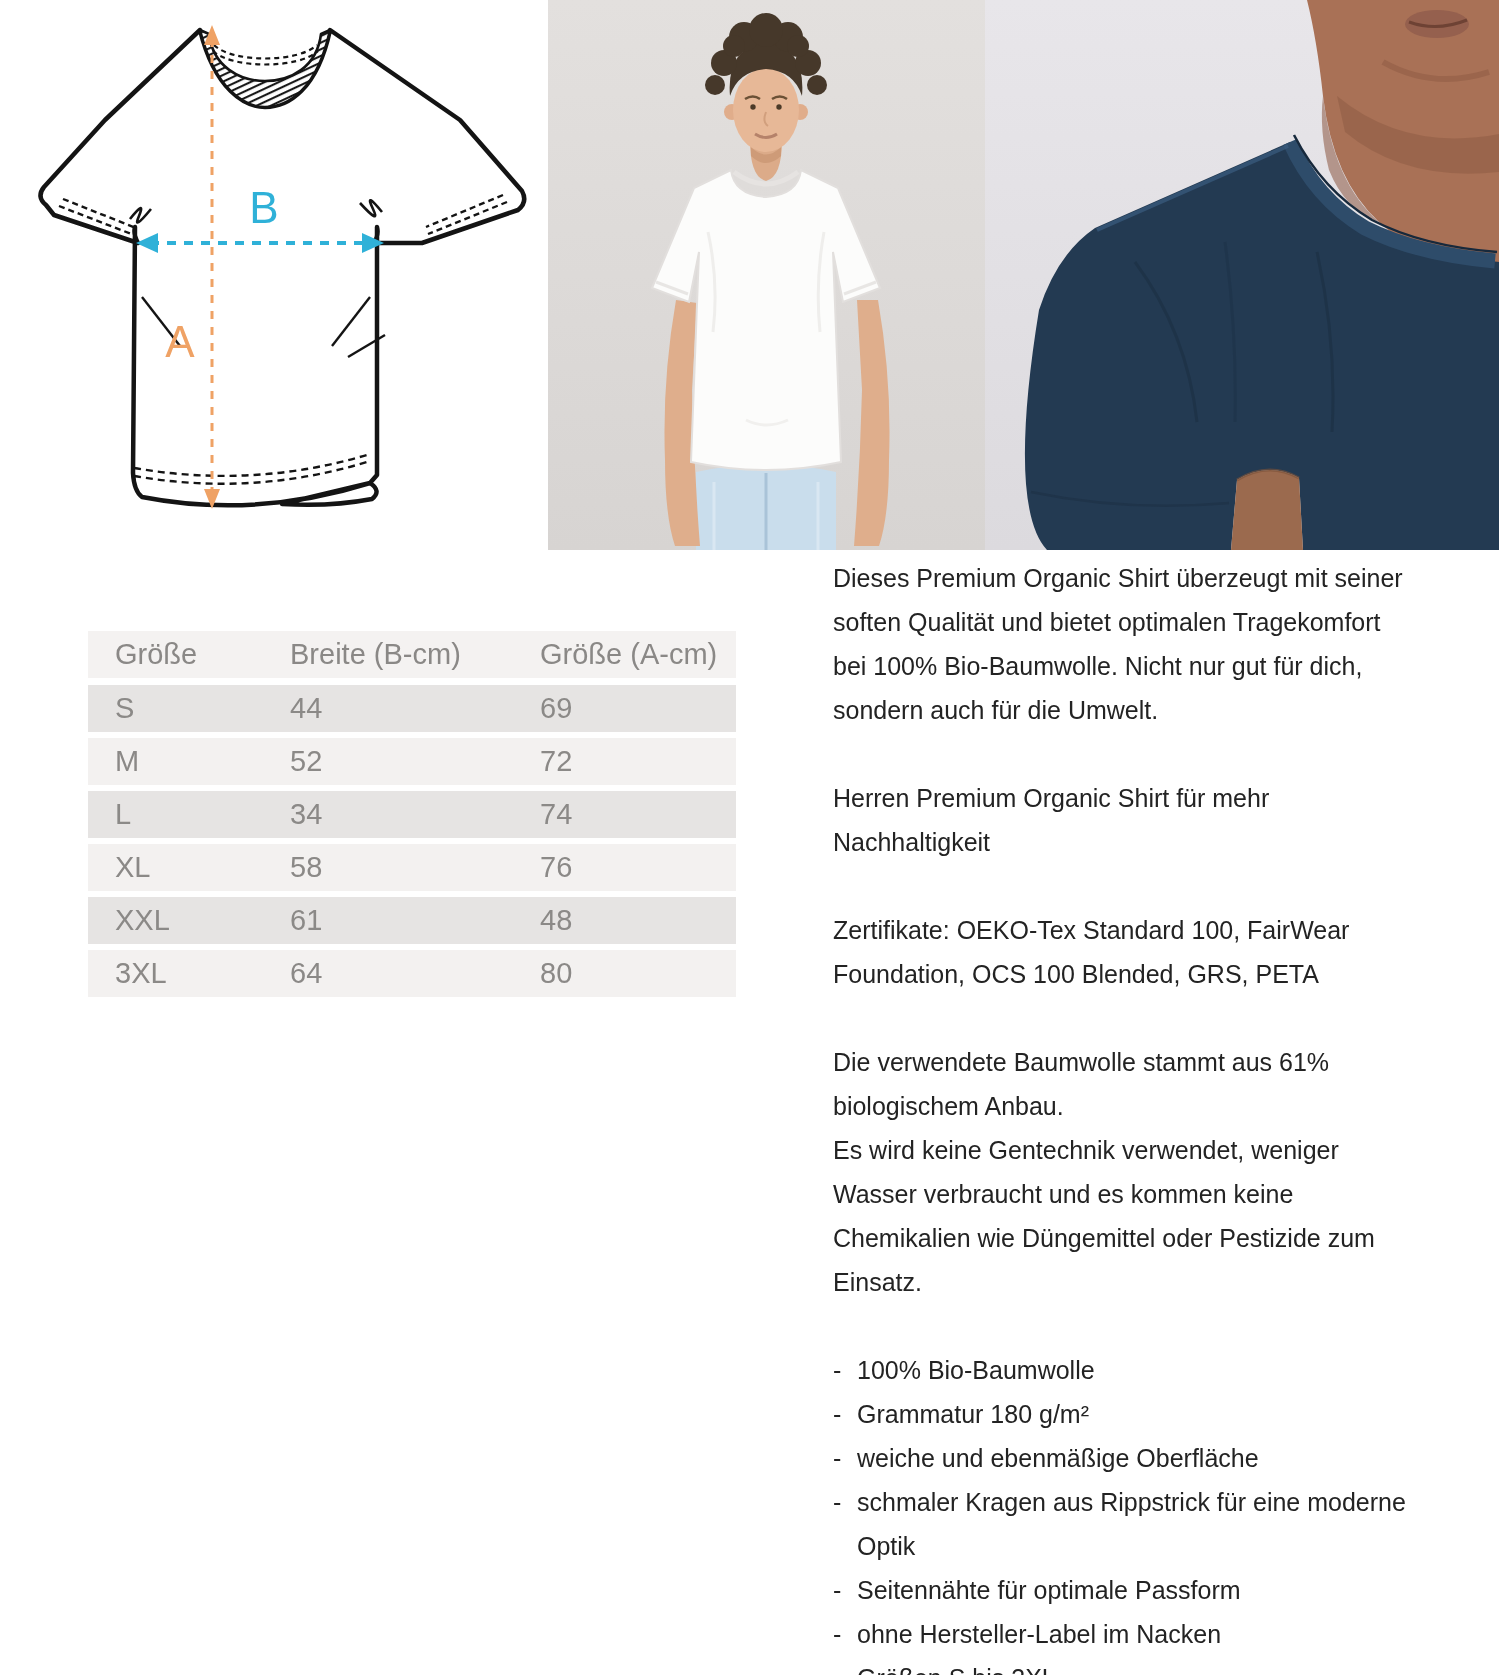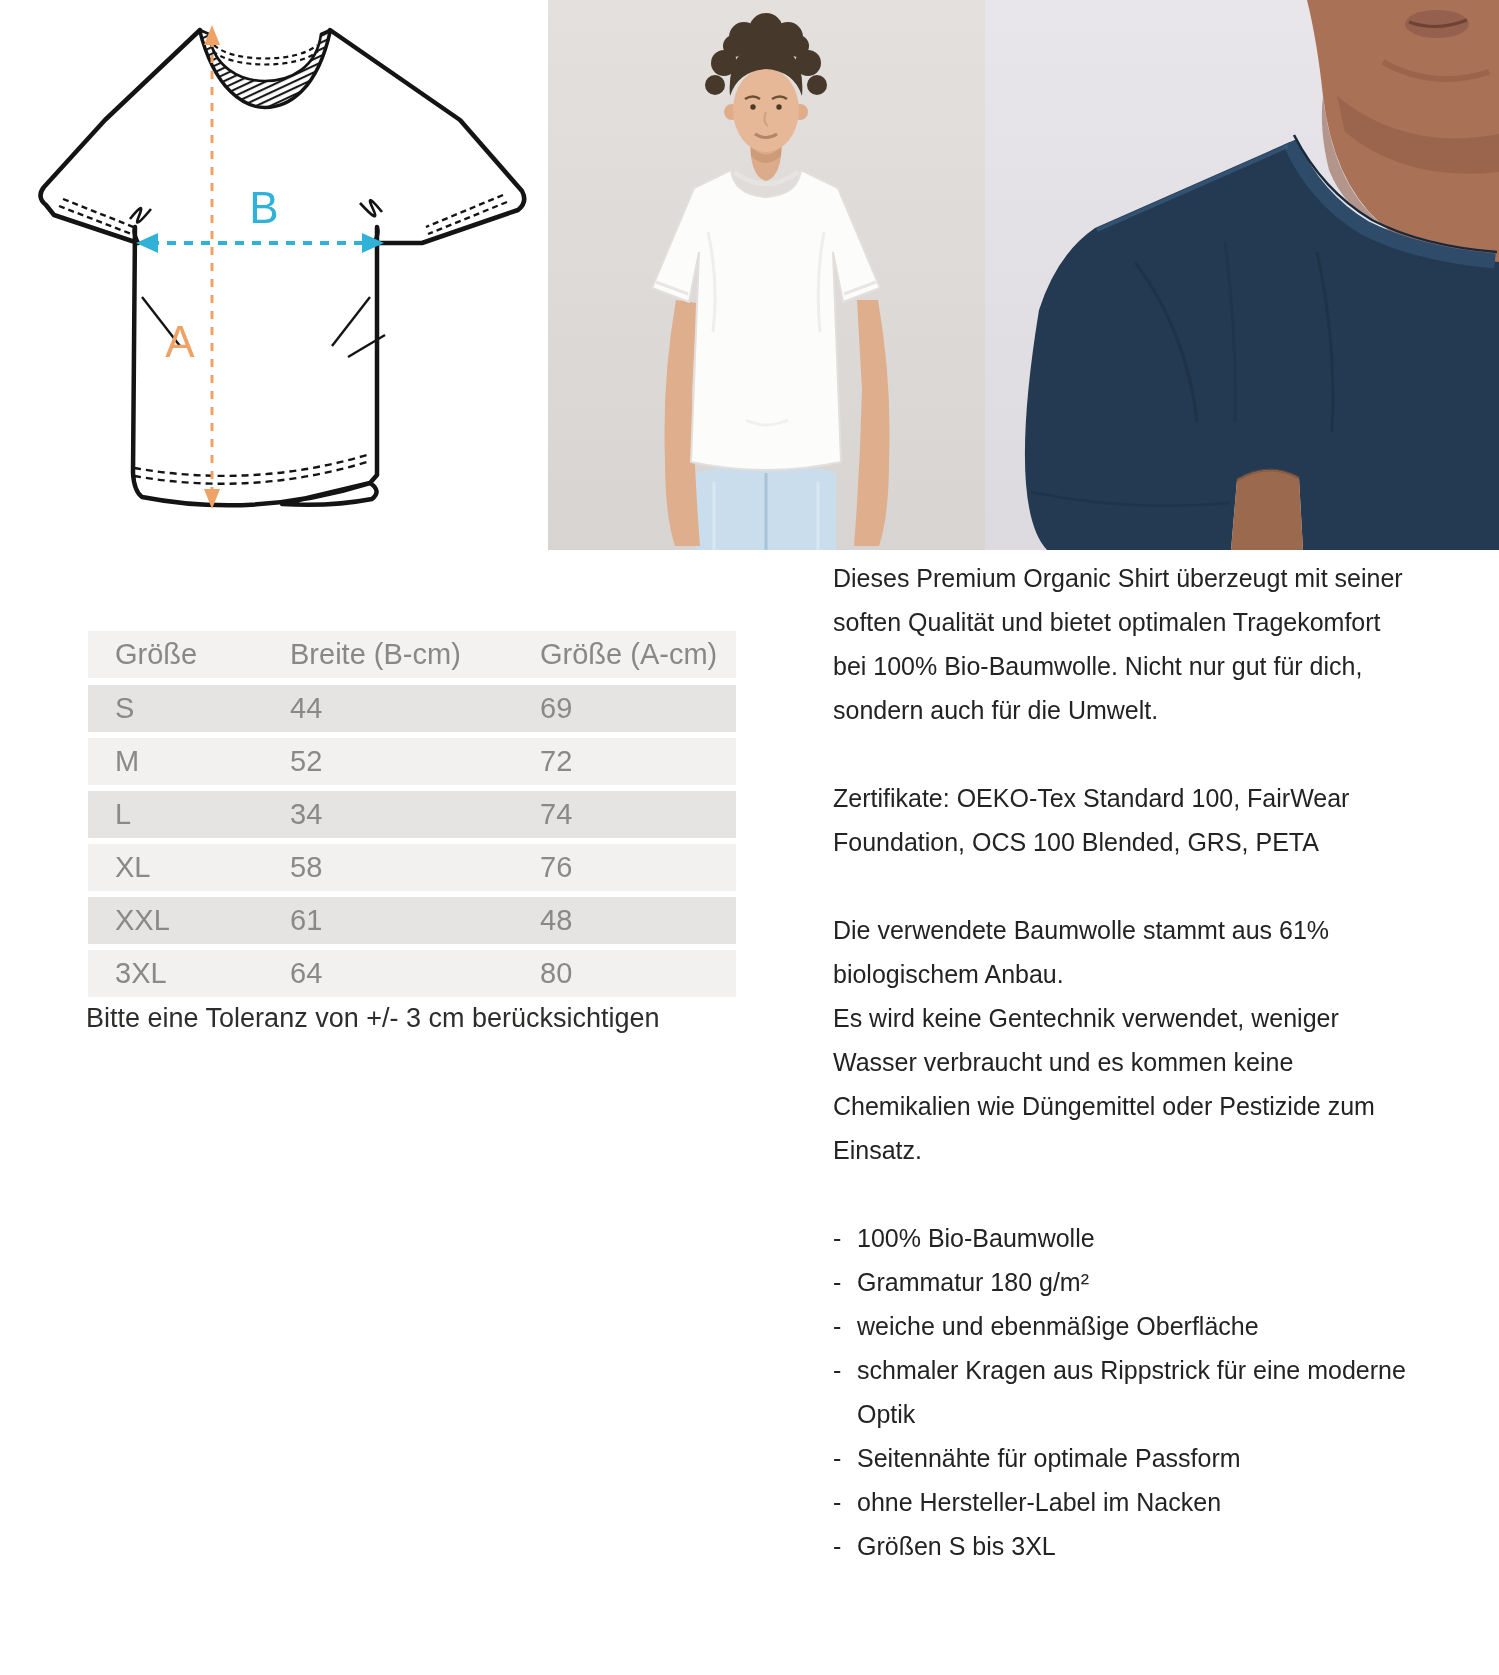--- a/index.html
+++ b/index.html
@@ -214,24 +214,24 @@
       <span>61</span>
       <span>48</span>
     </div>
     <div class="trow row-even">
       <span>3XL</span>
       <span>64</span>
       <span>80</span>
     </div>
   </div>
 
-  <div class="tolerance">Bitte eine Toleranz von +/- 3 cm berücksichtigen</div>
 
   <div class="description">
     <p>Dieses Premium Organic Shirt überzeugt mit seiner soften Qualität und bietet optimalen Tragekomfort bei 100% Bio-Baumwolle. Nicht nur gut für dich, sondern auch für die Umwelt.</p>
+    <p>Herren Premium Organic Shirt für mehr Nachhaltigkeit</p>
     <p>Zertifikate: OEKO-Tex Standard 100, FairWear Foundation, OCS 100 Blended, GRS, PETA</p>
     <p class="tight">Die verwendete Baumwolle stammt aus 61% biologischem Anbau.</p>
     <p>Es wird keine Gentechnik verwendet, weniger Wasser verbraucht und es kommen keine Chemikalien wie Düngemittel oder Pestizide zum Einsatz.</p>
     <ul class="blist">
       <li>
         <span class="dash">-</span>
         <span>100% Bio-Baumwolle</span>
       </li>
       <li>
         <span class="dash">-</span>

